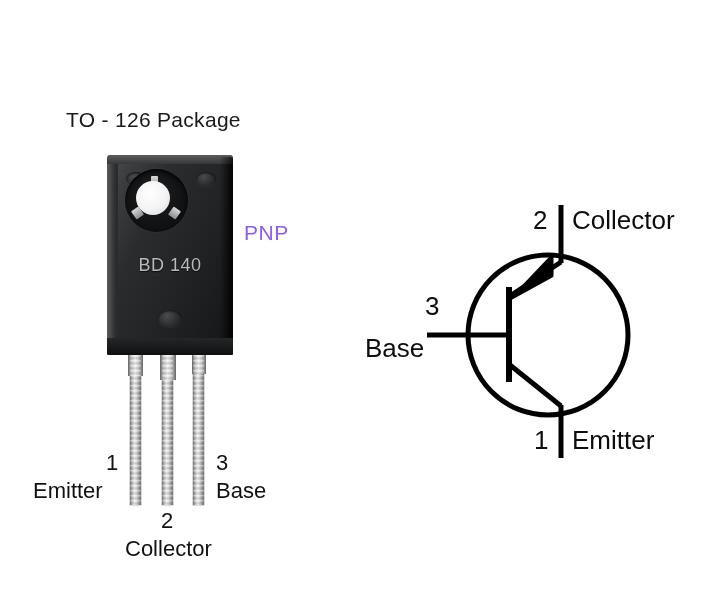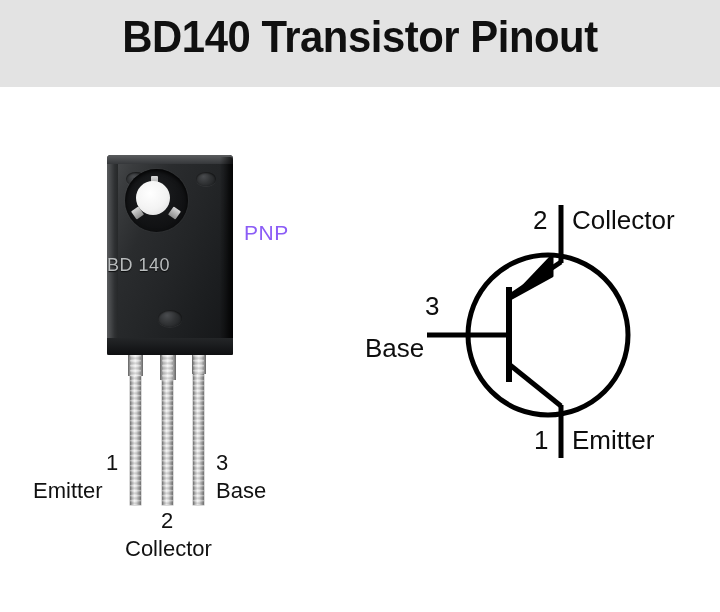--- a/index.html
+++ b/index.html
@@ -187,20 +187,21 @@
     position: absolute;
     background: linear-gradient(to bottom, #d8d8d8, #8c8c8c);
     border-radius: 1px;
   }
 
   #pkg-label {
     position: absolute;
     left: 7px;
     top: 105px;
     width: 126px;
+    text-align: center;
     font-size: 18px;
     font-weight: 400;
     letter-spacing: 0.5px;
     color: #b9bcbd;
     text-shadow: 0 1px 1px rgba(0,0,0,0.8);
   }
 
   
   .callout-num {
     position: absolute;
@@ -238,24 +239,22 @@
     font-weight: 400;
     color: #0d0d0d;
     white-space: nowrap;
   }
 </style>
 </head>
 <body>
 
 <div id="page">
 
-  <div id="header-band">
-    <div id="page-title">BD140 Transistor Pinout</div>
-  </div>
-
+
+  <div id="package-caption">TO - 126 Package</div>
 
   <div id="pnp-caption">PNP</div>
 
   <div id="package-photo">
 
     <div class="lead" style="left:30px; top:196px; width:11px; height:159px;"></div>
     <div class="lead-flare" style="left:28px; top:196px; width:15px; height:30px;"></div>
     <div class="lead-speck" style="left:30px; top:200px; width:11px; height:155px;"></div>
 
     <div class="lead" style="left:62px; top:196px; width:11px; height:159px;"></div>

